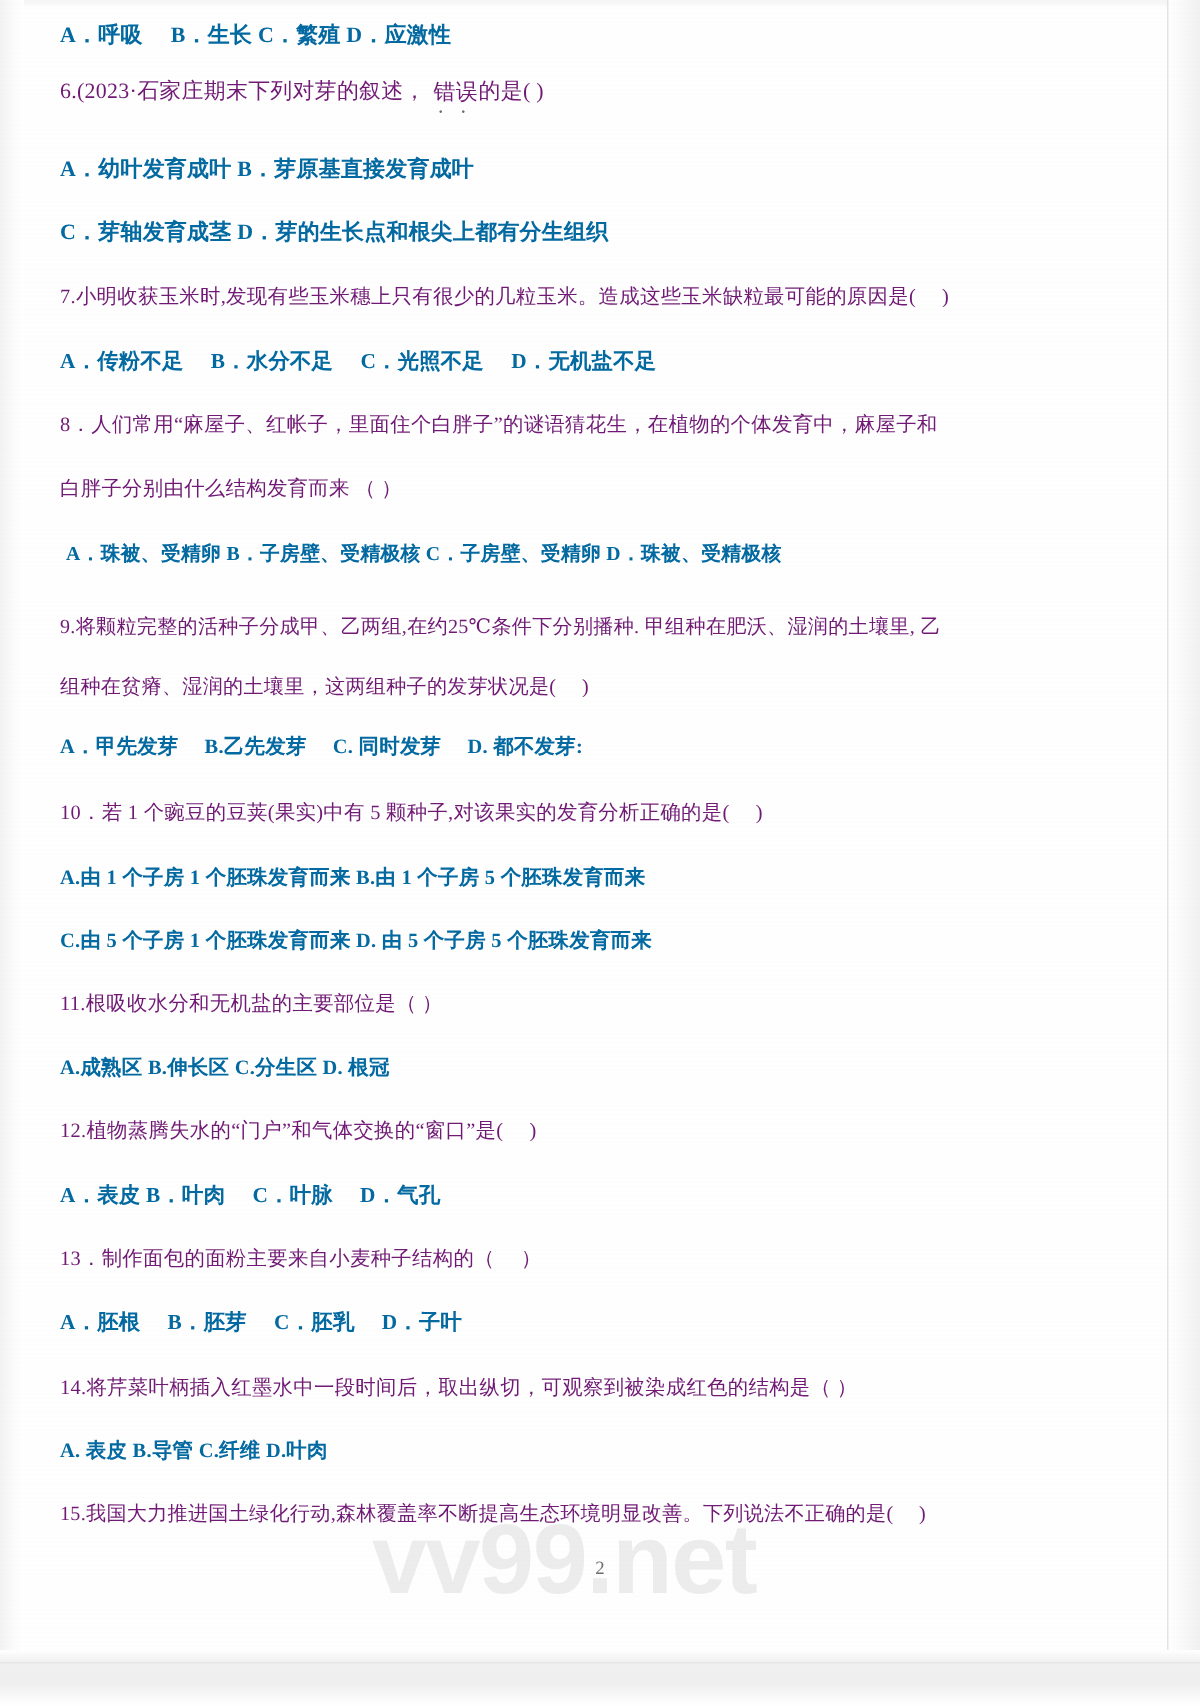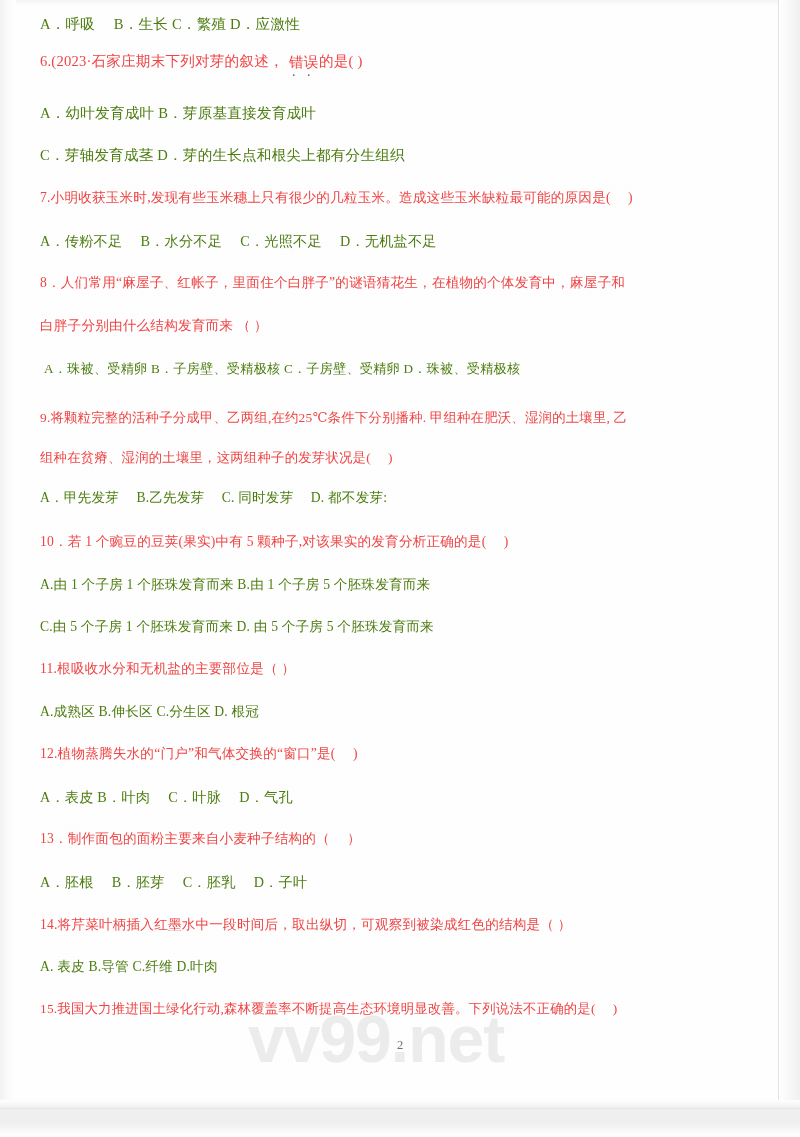--- a/index.html
+++ b/index.html
@@ -75,22 +75,22 @@
 
   .qline {
     position: absolute;
     color: #5f6063;
     font-size: 14.6px;
     line-height: 1.2;
     white-space: nowrap;
     letter-spacing: 0.2px;
   }
 
-  .stem { color: #ef4444; }
-  .opts { color: #4d7c0f; }
+  .stem { color: #701a75; }
+  .opts { color: #0369a1; font-weight: bold; }
 
   
   .emph {
     position: relative;
     display: inline-block;
   }
   .emph:after {
     content: "··";
     position: absolute;
     left: 50%;

